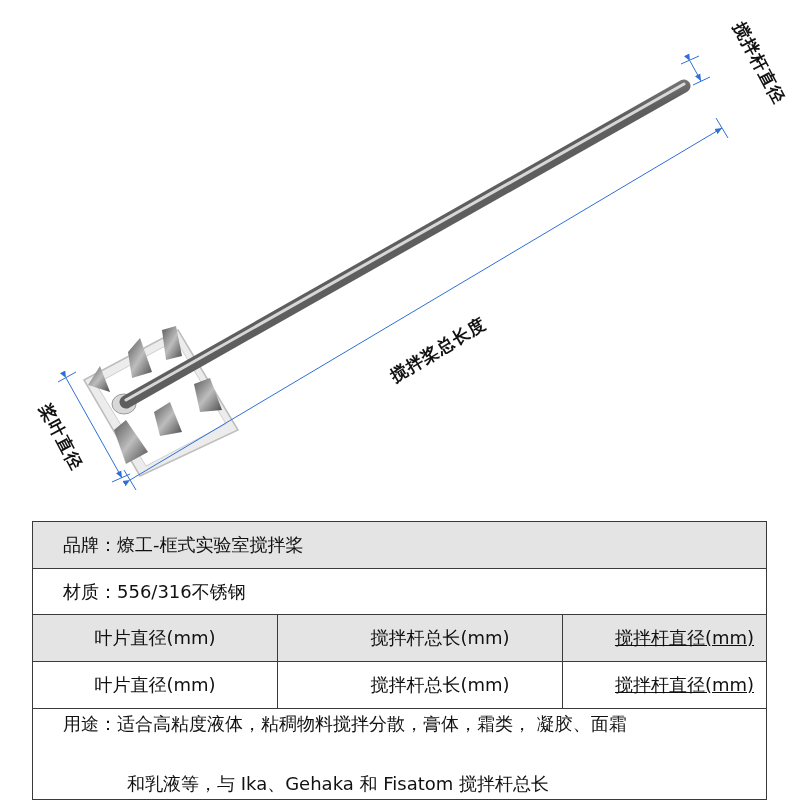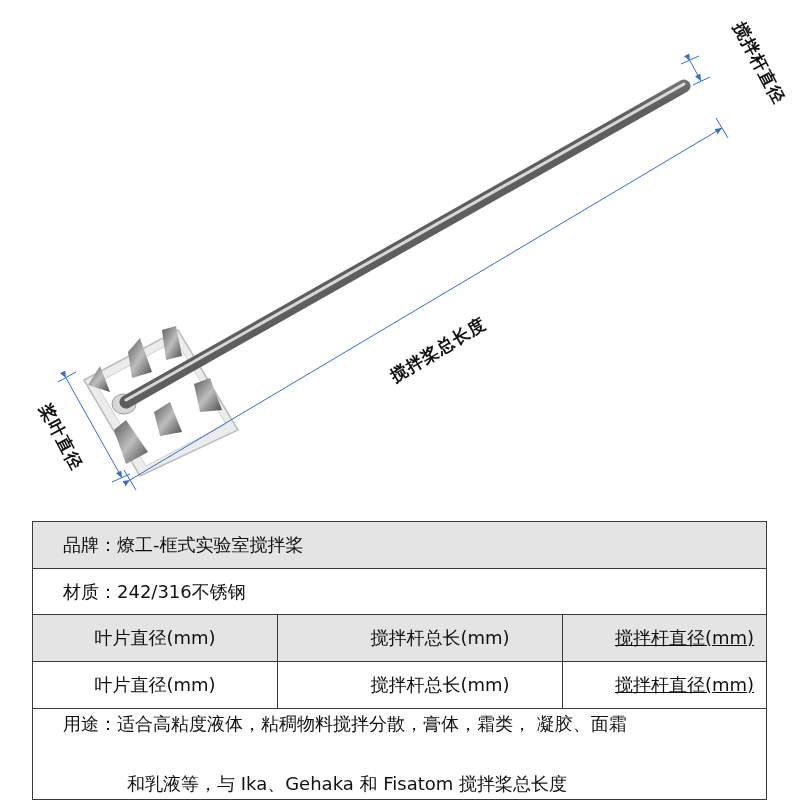--- a/index.html
+++ b/index.html
@@ -102,29 +102,29 @@
   <div class="dim-label rod-dia">搅拌杆直径</div>
   <div class="dim-label total-len">搅拌桨总长度</div>
   <div class="dim-label blade-dia">桨叶直径</div>
 </div>
 
 <div class="spec-table">
   <div class="row gray full brand">
     <span>品牌：燎工-框式实验室搅拌桨</span>
   </div>
   <div class="row full material">
-    <span>材质：242/316不锈钢</span>
+    <span>材质：556/316不锈钢</span>
   </div>
   <div class="row gray header">
     <div class="cell c1">叶片直径(mm)</div>
     <div class="cell c2">搅拌杆总长(mm)</div>
     <div class="cell c3">搅拌杆直径(mm)</div>
   </div>
   <div class="row values">
     <div class="cell c1">叶片直径(mm)</div>
     <div class="cell c2">搅拌杆总长(mm)</div>
     <div class="cell c3">搅拌杆直径(mm)</div>
   </div>
   <div class="row usage">
     <div>用途：适合高粘度液体，粘稠物料搅拌分散，膏体，霜类， 凝胶、面霜</div>
-    <div class="usage-line2">和乳液等，与 Ika、Gehaka 和 Fisatom 搅拌桨总长度</div>
+    <div class="usage-line2">和乳液等，与 Ika、Gehaka 和 Fisatom 搅拌杆总长</div>
   </div>
 </div>
 
 </body></html>

